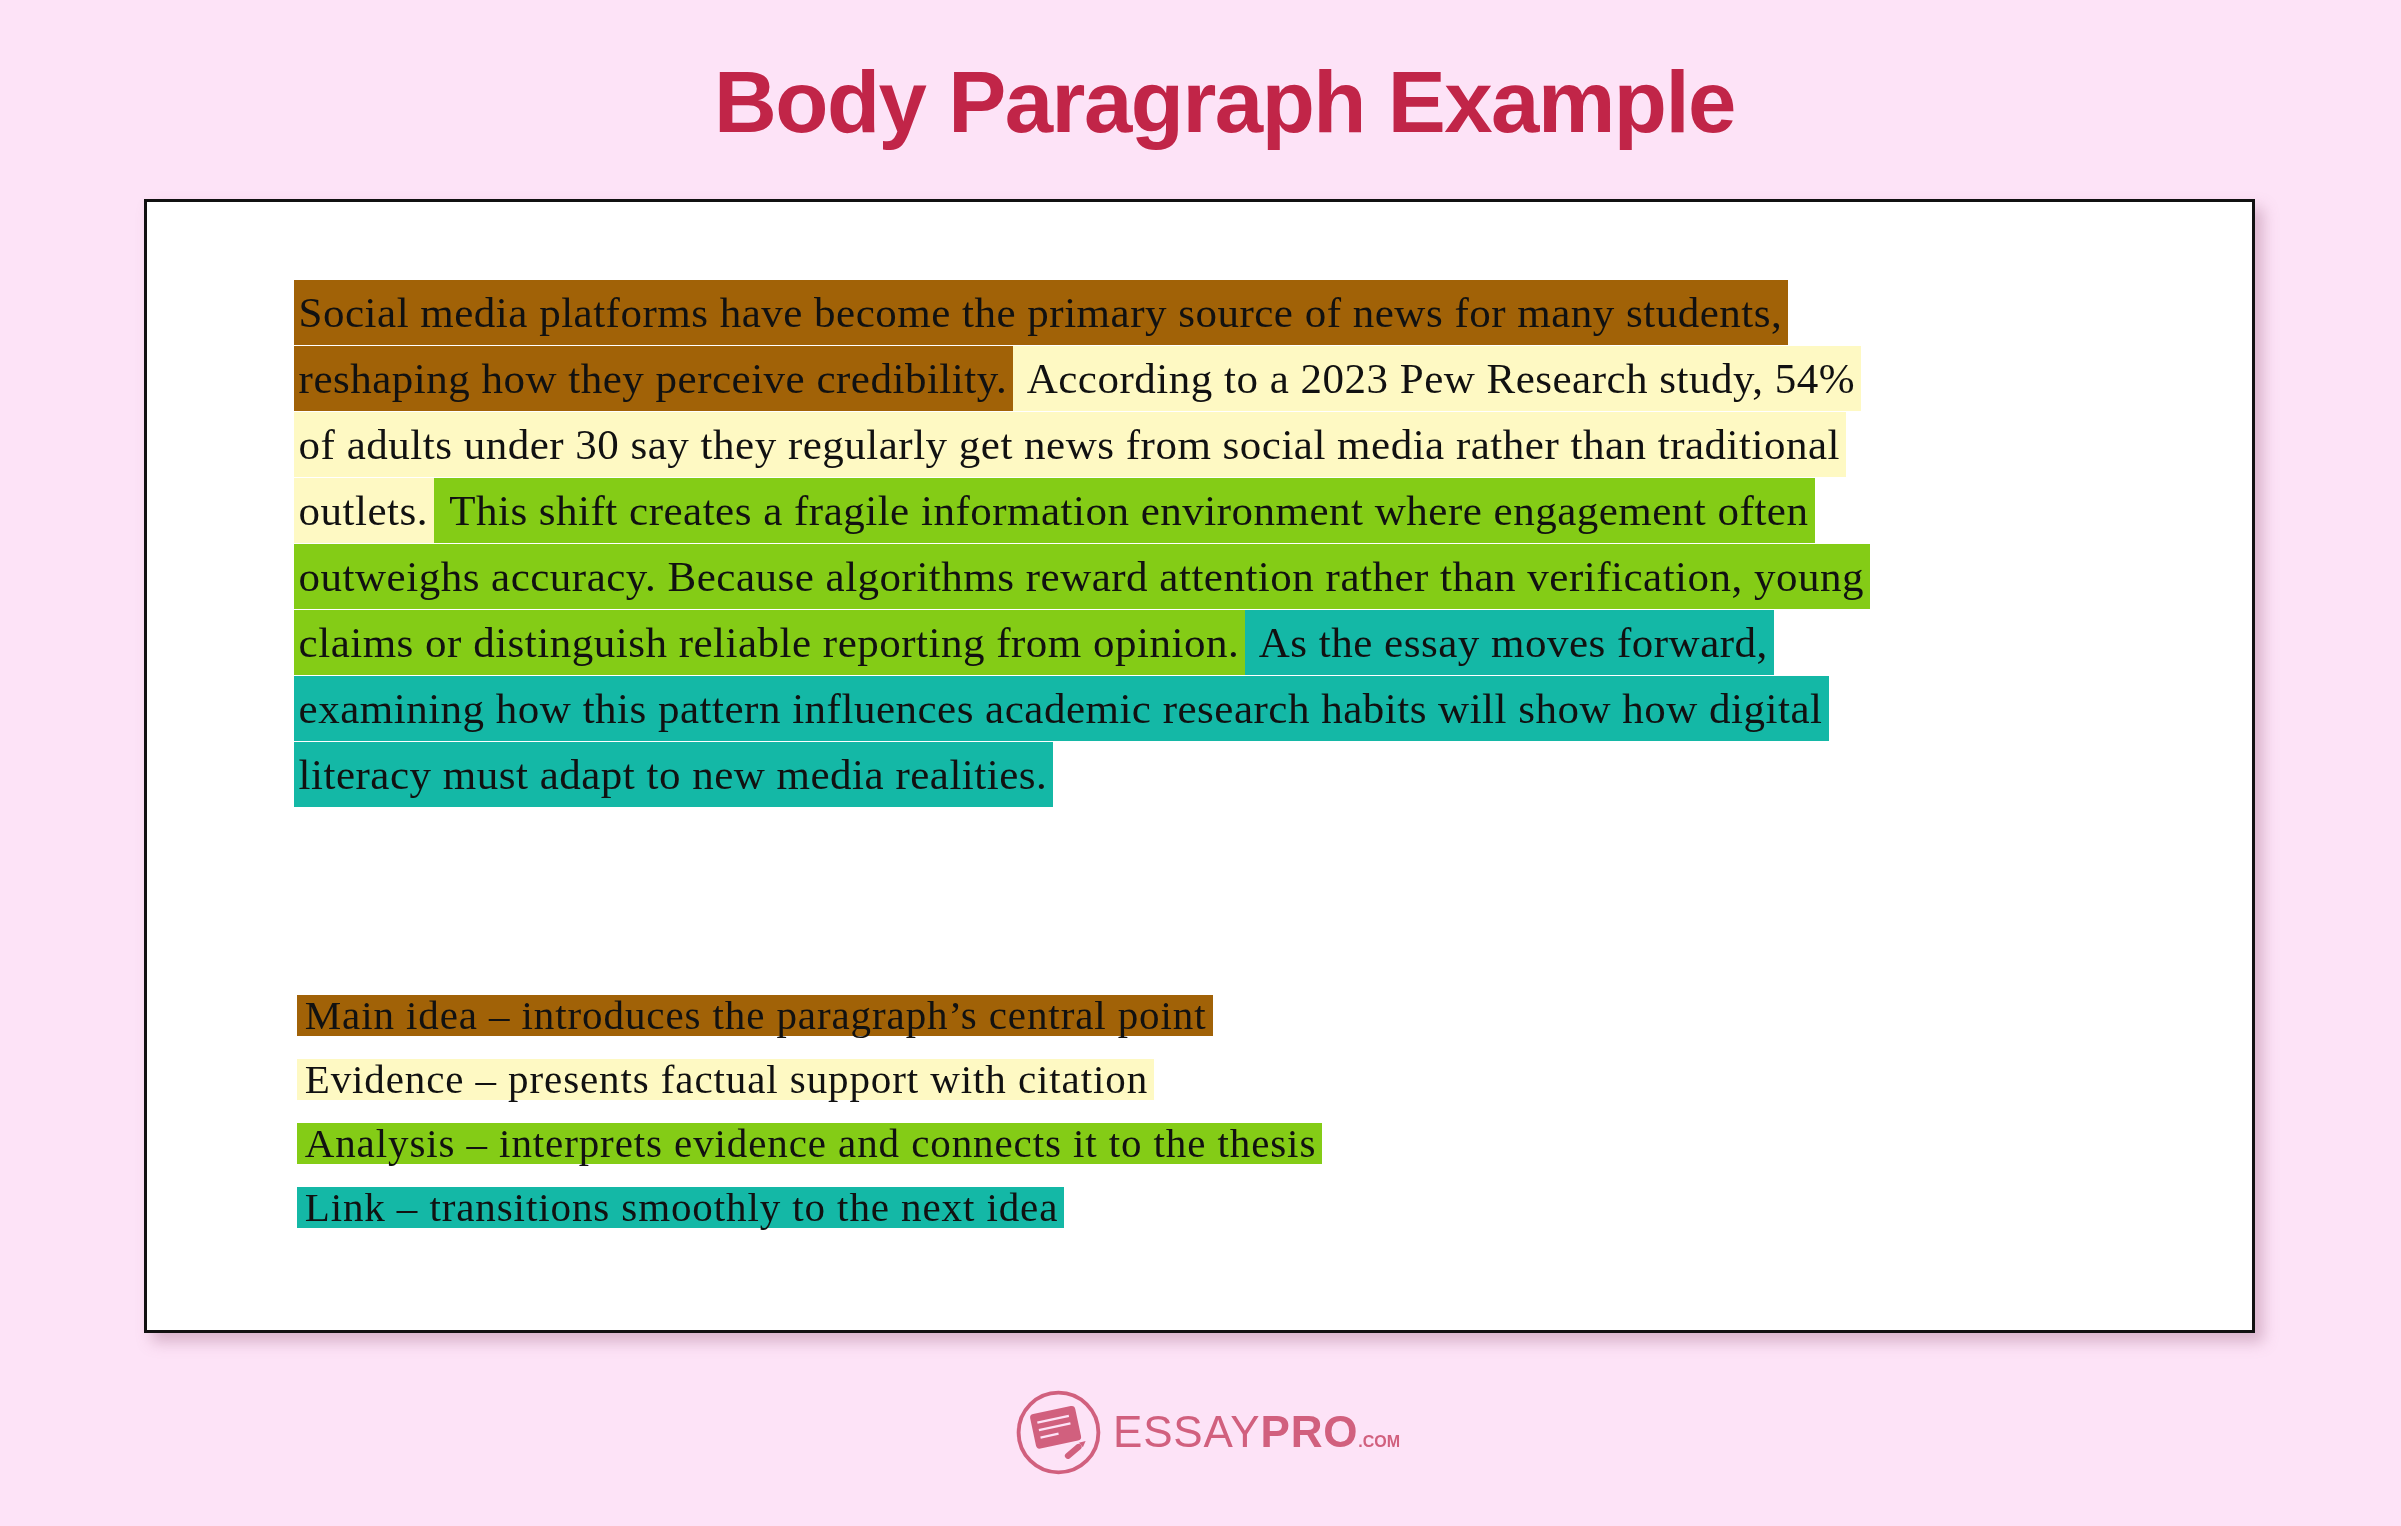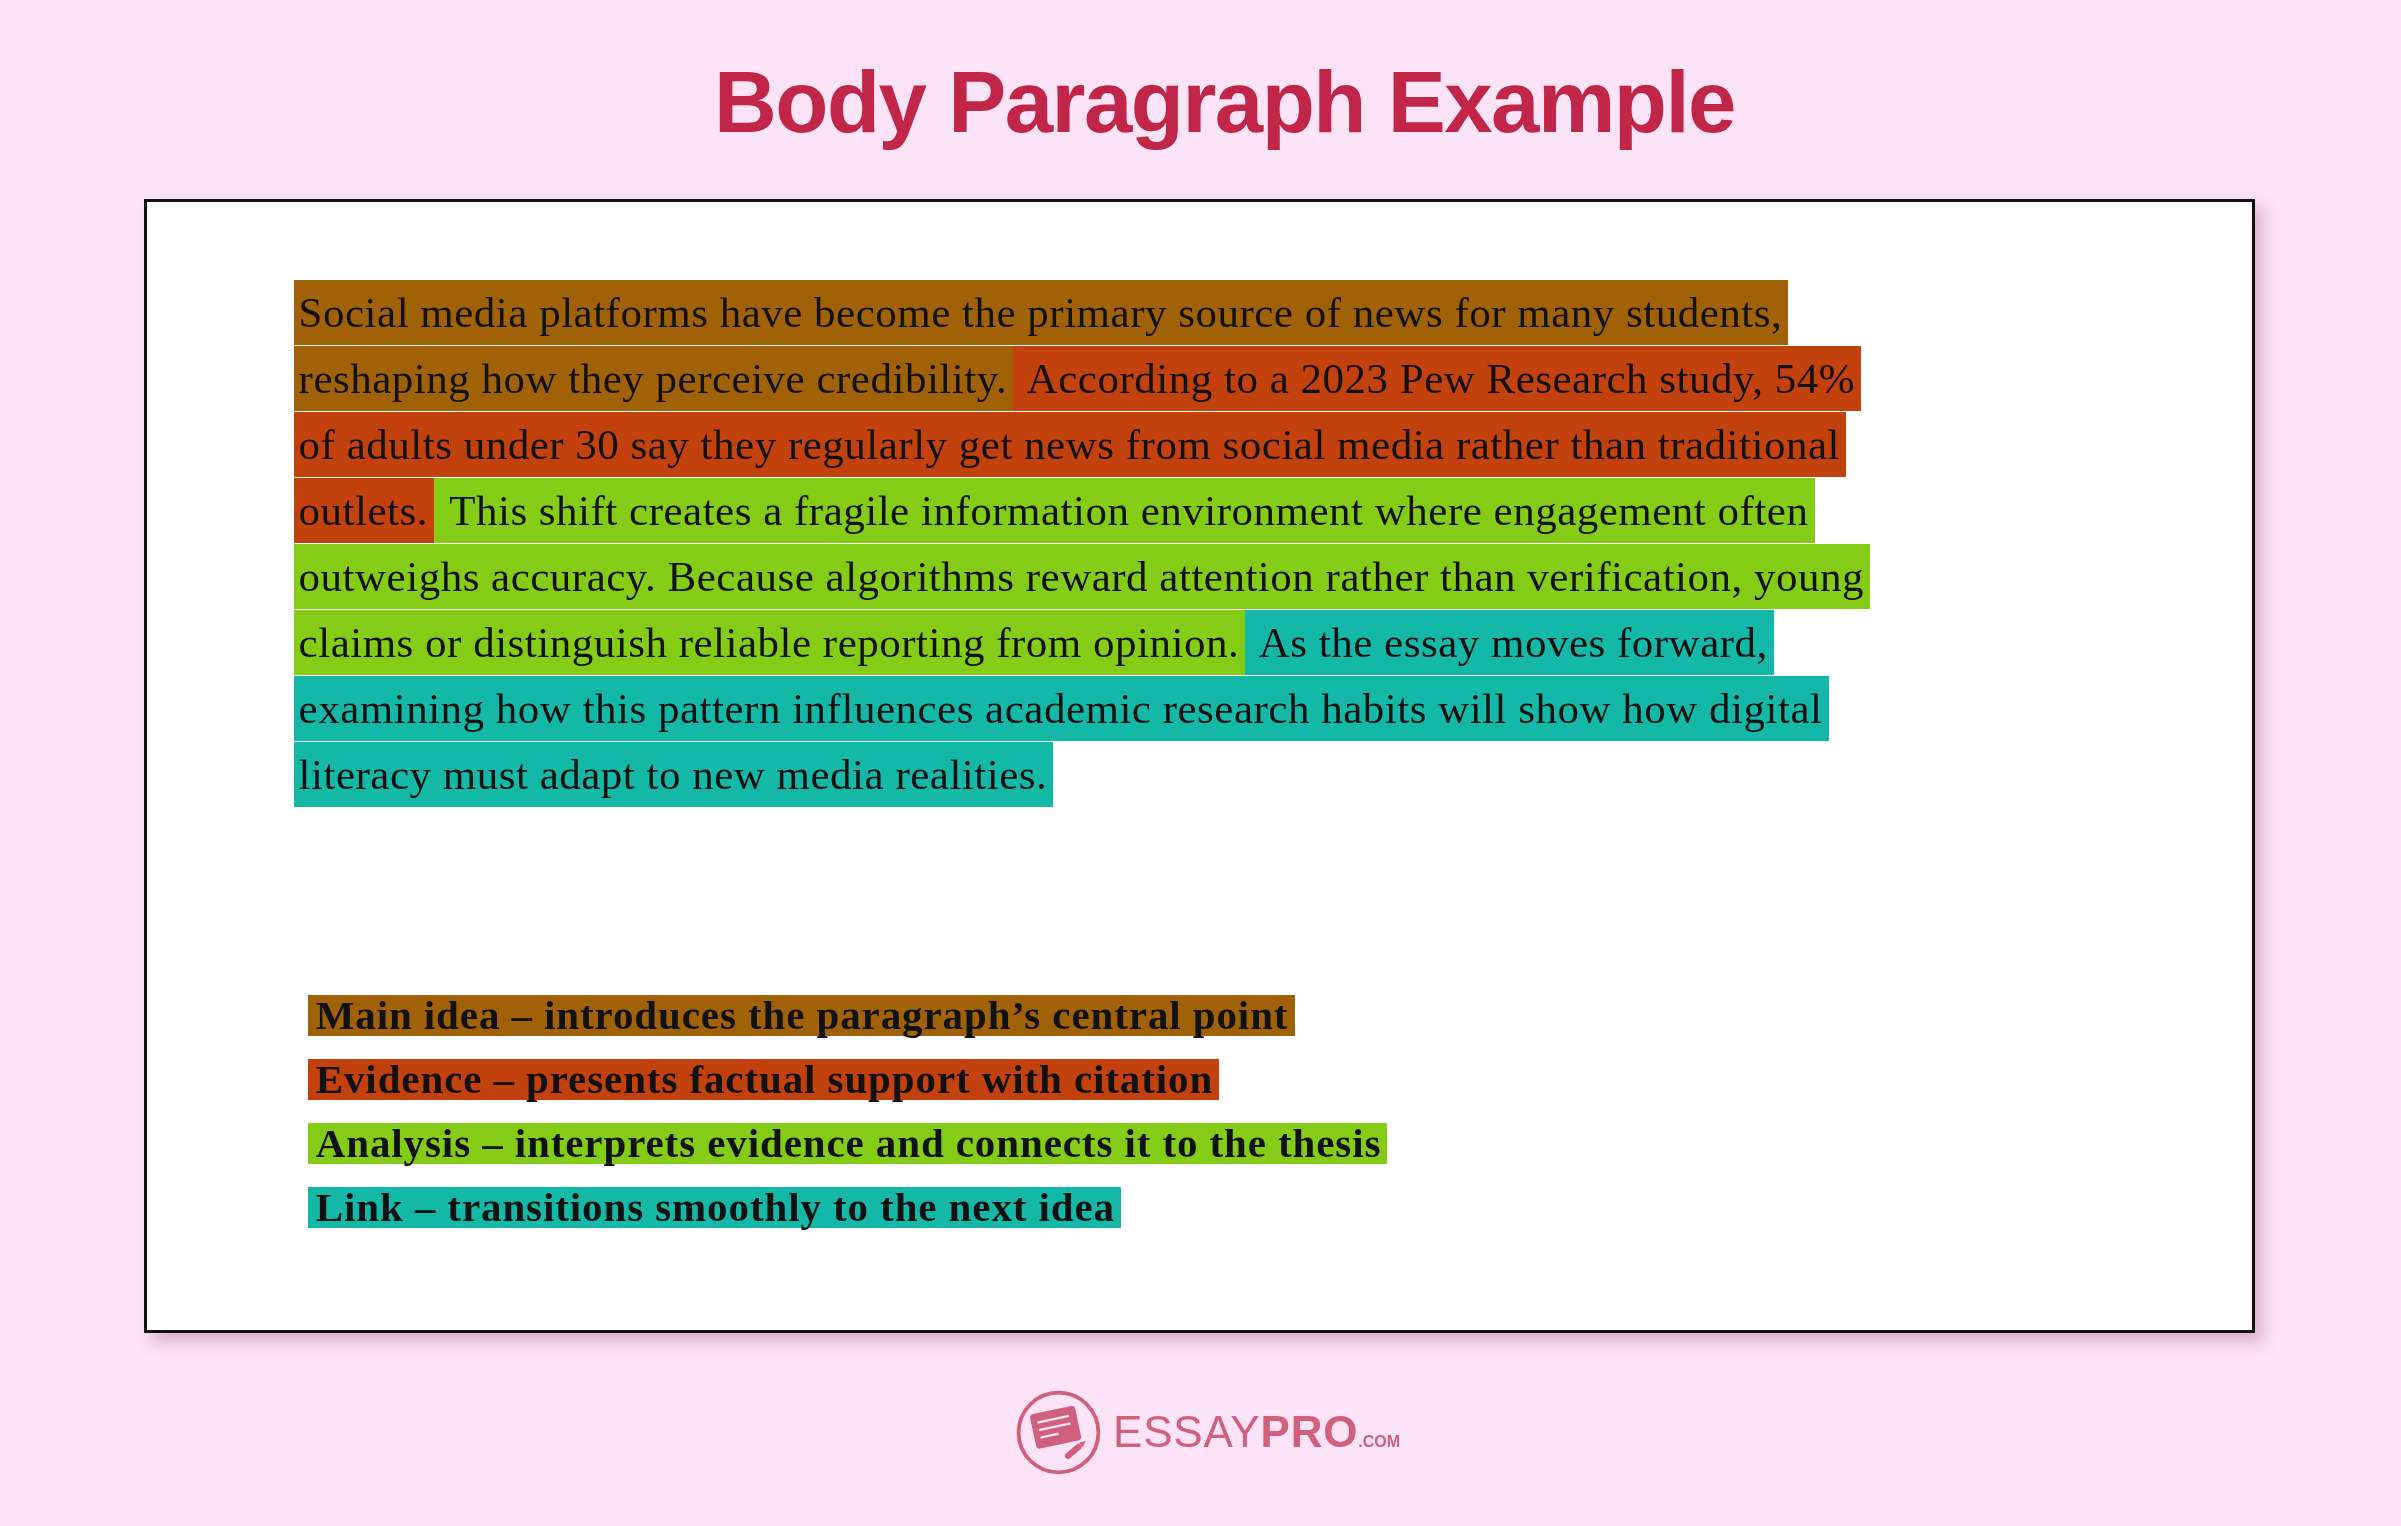--- a/index.html
+++ b/index.html
@@ -17,27 +17,27 @@
     background:#ffffff; border:3.1px solid #111; box-sizing:border-box;
     box-shadow:7.7px 9.2px 14px rgba(150,90,120,0.35);
   }
   .para {
     position:absolute; left:147px; top:78px; width:1841px;
     font-size:43px; line-height:66px; color:#111; letter-spacing:0.5px;
   }
   .para .line { display:block; height:66px; white-space:nowrap; }
   .hl { padding:9.2px 6.1px 9.2px 4.6px; -webkit-box-decoration-break:clone; box-decoration-break:clone; }
   .seg-main { background:#a16207; }
-  .seg-evidence { background:#c2410c; }
+  .seg-evidence { background:#fef9c3; }
   .seg-analysis { background:#84cc16; }
   .seg-link { background:#14b8a6; }
   .legend { position:absolute; left:150px; top:793px; }
   .legend .item {
     display:block; width:max-content; height:41px; line-height:41px; margin-bottom:23px;
-    font-weight:bold; font-size:41px; padding:0 6.1px 0 7.7px; color:#111; letter-spacing:0.9px;margin-left:11px;
+    font-weight:normal; font-size:41px; padding:0 6.1px 0 7.7px; color:#111; letter-spacing:0.9px;
   }
   .footer-logo {
     position:absolute; top:1386px; left:1014px; height:92px; display:flex; align-items:center;
   }
   .logo-text {
     font-family:"Liberation Sans", sans-serif; color:#d1607e; margin-left:10px;
     display:flex; align-items:baseline;
   }
   .logo-essay { font-size:44px; font-weight:normal; letter-spacing:0.8px; }
   .logo-pro { font-size:44px; font-weight:bold; letter-spacing:0.8px; }

